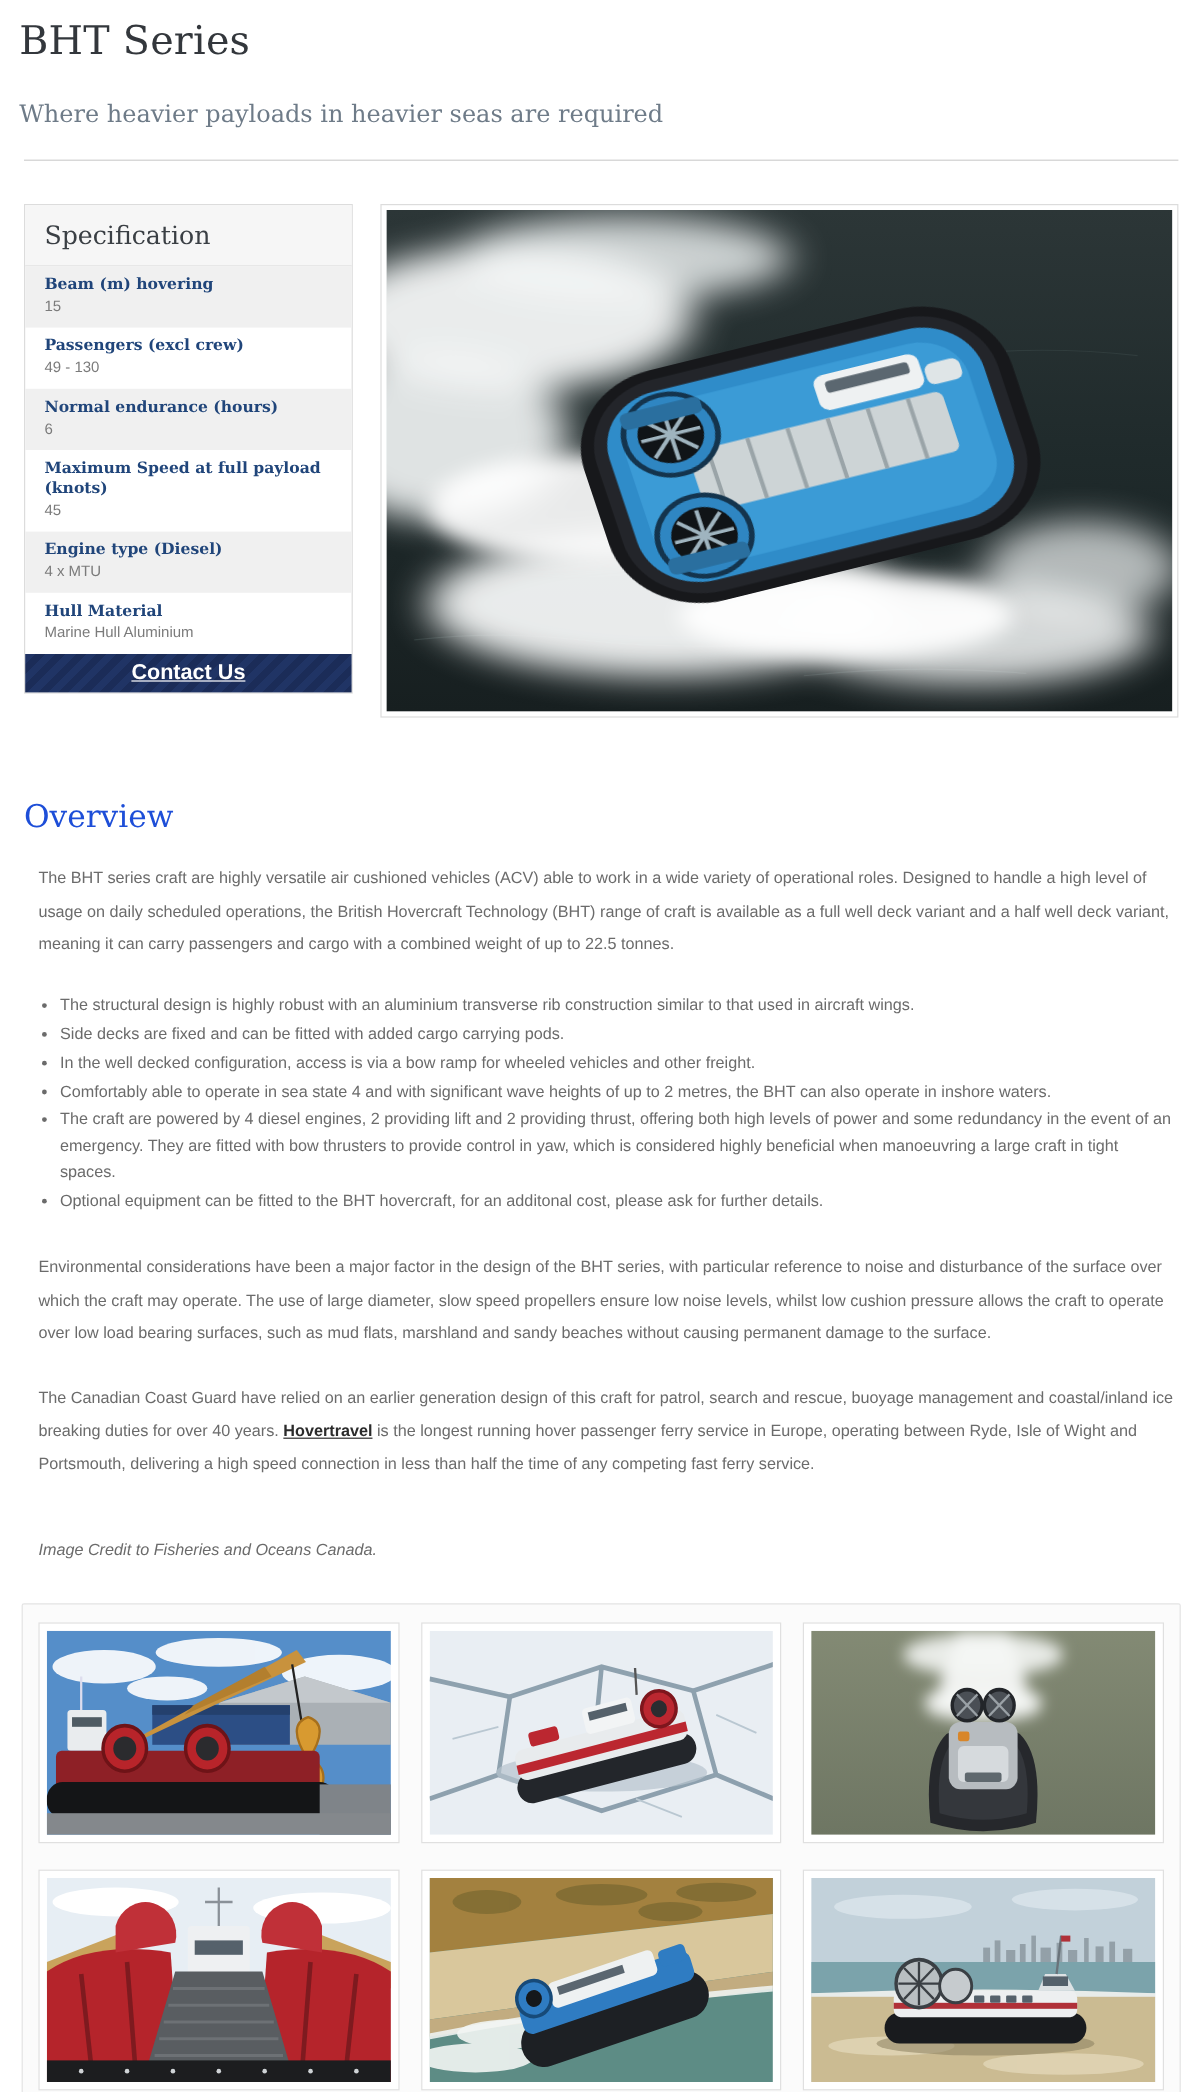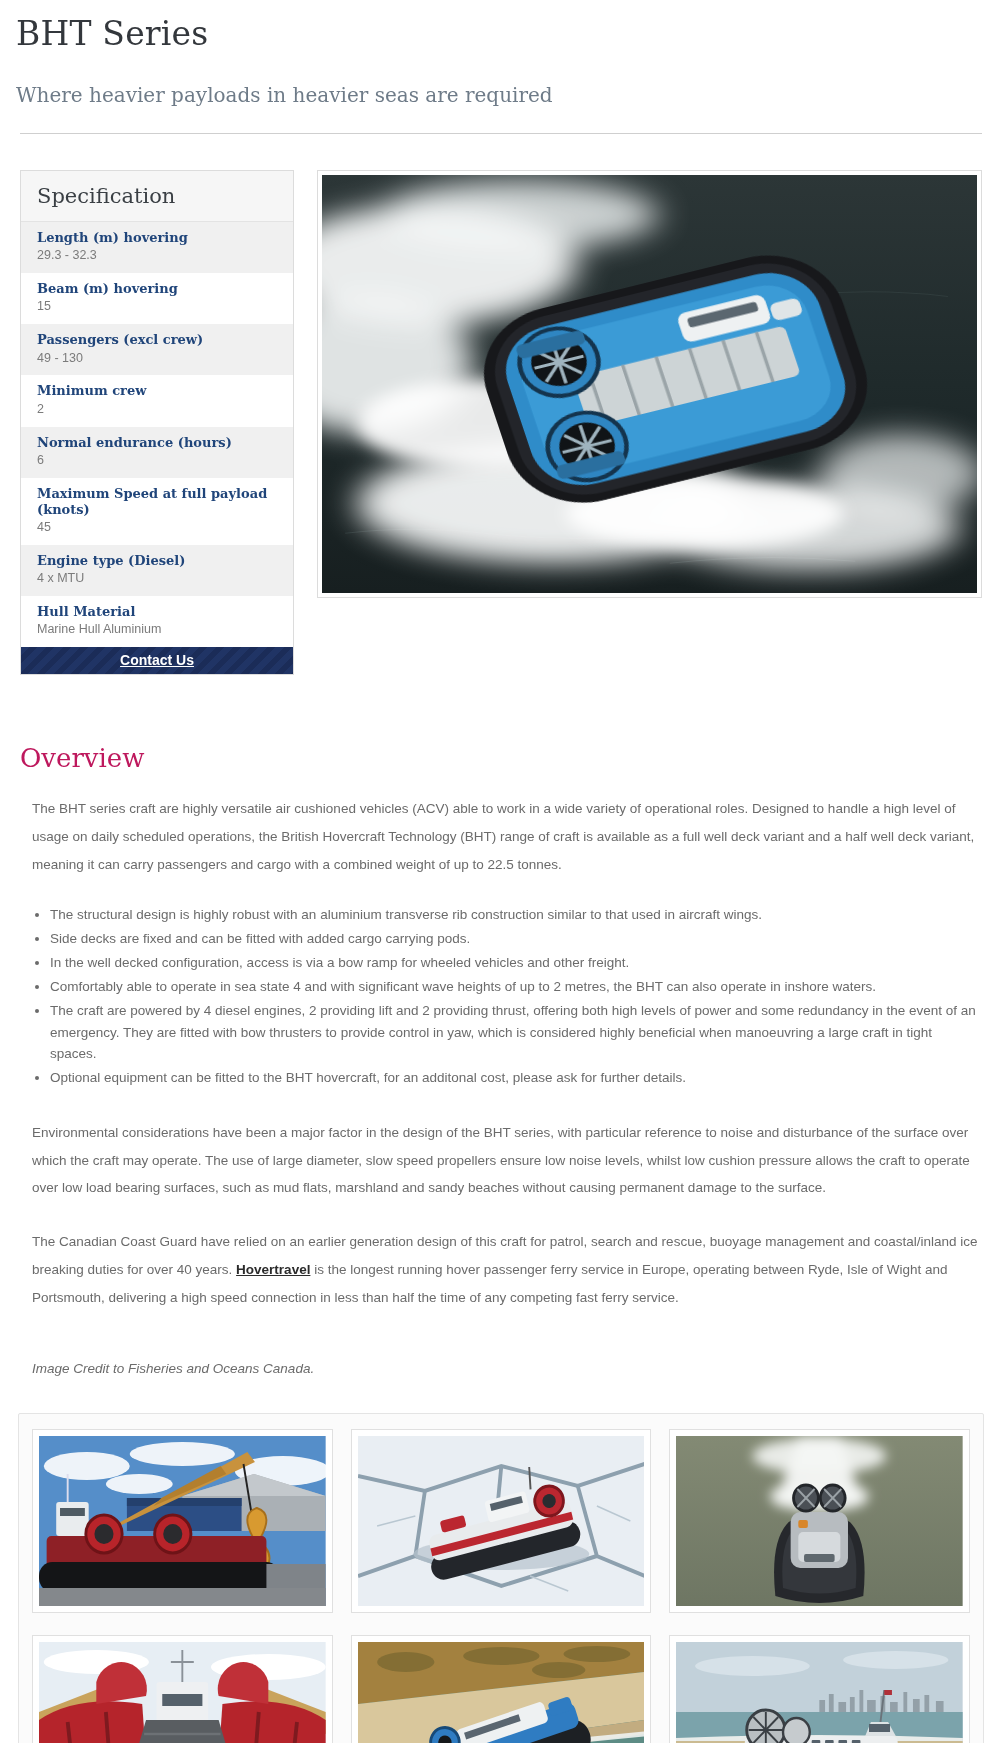--- a/index.html
+++ b/index.html
@@ -20,29 +20,29 @@
   .spec-panel { width:274px; flex:0 0 274px; border:1px solid #dcdcdc; background:#fff; }
   .spec-heading { background:#f6f6f6; border-bottom:1px solid #e3e3e3; padding:13px 16px;
                   font-family:"DejaVu Serif", serif; font-size:21px; color:#3a3f44; }
   .spec-row { padding:8px 16px 9px 16px; }
   .spec-row:nth-child(even) { background:#f0f0f0; }
   .spec-label { font-family:"DejaVu Serif", serif; font-weight:bold; font-size:13px;
                 color:#20457a; line-height:1.25; }
   .spec-value { font-size:12.5px; color:#7b7b7b; line-height:1.35; margin-top:1px; }
   .contact-btn { display:block; text-align:center; padding:5px 0 6px 0;
                  background:repeating-linear-gradient(135deg, #203465 0 6px, #1b2c58 6px 12px);
-                 color:#ffffff; font-size:14px; font-weight:bold; text-decoration:underline;
+                 color:#ffffff; font-size:18px; font-weight:bold; text-decoration:underline;
                  cursor:pointer; }
   .hero-frame { flex:1; border:1px solid #dcdcdc; background:#fff; padding:4px; height:428px; }
   .hero-frame svg { display:block; width:100%; height:100%; }
 
   
   .overview { padding:0 20px; }
   .section-heading { font-family:"DejaVu Serif", serif; font-size:26px; font-weight:normal;
-                     color:#be185d; margin:56px 0 22px 0; }
+                     color:#1d4ed8; margin:56px 0 22px 0; }
   .overview p { font-size:13.5px; line-height:2.05; color:#6b6b6b; margin:0 0 26px 12px; }
   .overview ul { margin:26px 0 30px 0; padding-left:30px; }
   .overview li { font-size:13.5px; line-height:1.62; color:#6b6b6b; margin-bottom:2px; }
   .inline-link { color:#2b2b2b; font-weight:bold; text-decoration:underline; cursor:pointer; }
   .credit { font-style:italic; color:#777; margin-top:44px !important; }
 
   
   .gallery { margin:30px 18px 23px 18px; border:1px solid #e4e4e4; background:#fbfbfb;
              border-radius:2px; padding:15px 13px; }
   .gallery-grid { display:grid; grid-template-columns:repeat(3, 1fr); gap:22px 18px; }
@@ -59,34 +59,26 @@
     <div class="page-subtitle">Where heavier payloads in heavier seas are required</div>
   </div>
   <hr class="rule">
 
   <div class="top-section">
 
     <div class="spec-panel">
       <div class="spec-heading">Specification</div>
 
       <div class="spec-row">
-        <div class="spec-label">Length (m) hovering</div>
-        <div class="spec-value">29.3 - 32.3</div>
-      </div>
-      <div class="spec-row">
         <div class="spec-label">Beam (m) hovering</div>
         <div class="spec-value">15</div>
       </div>
       <div class="spec-row">
         <div class="spec-label">Passengers (excl crew)</div>
         <div class="spec-value">49 - 130</div>
-      </div>
-      <div class="spec-row">
-        <div class="spec-label">Minimum crew</div>
-        <div class="spec-value">2</div>
       </div>
       <div class="spec-row">
         <div class="spec-label">Normal endurance (hours)</div>
         <div class="spec-value">6</div>
       </div>
       <div class="spec-row">
         <div class="spec-label">Maximum Speed at full payload (knots)</div>
         <div class="spec-value">45</div>
       </div>
       <div class="spec-row">

